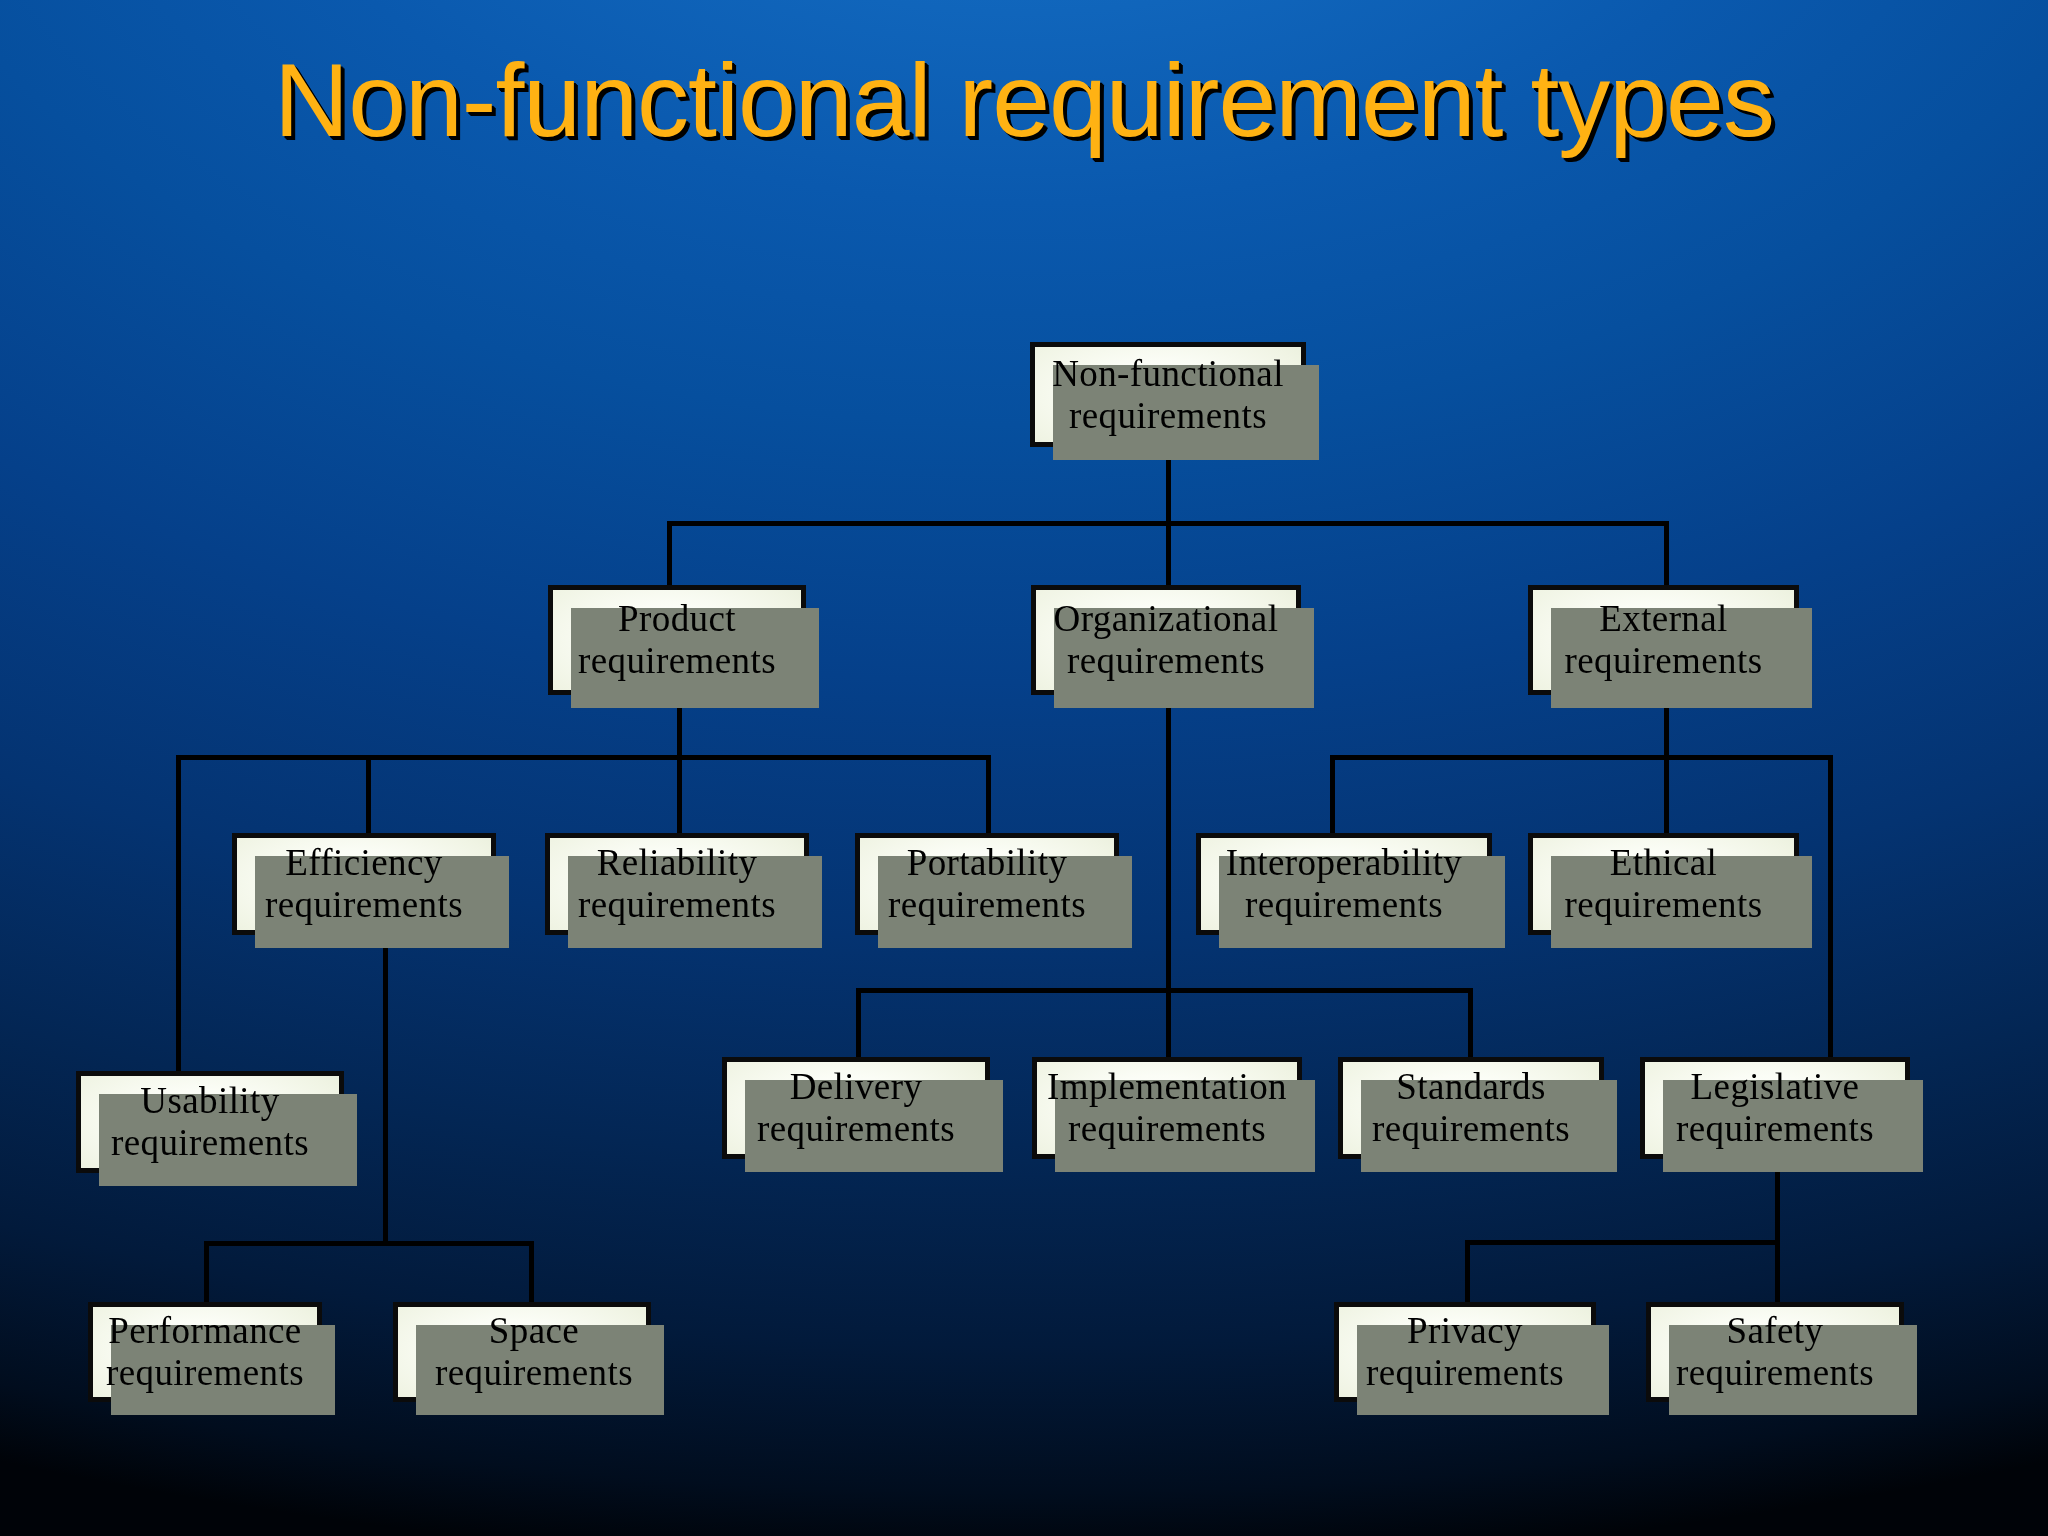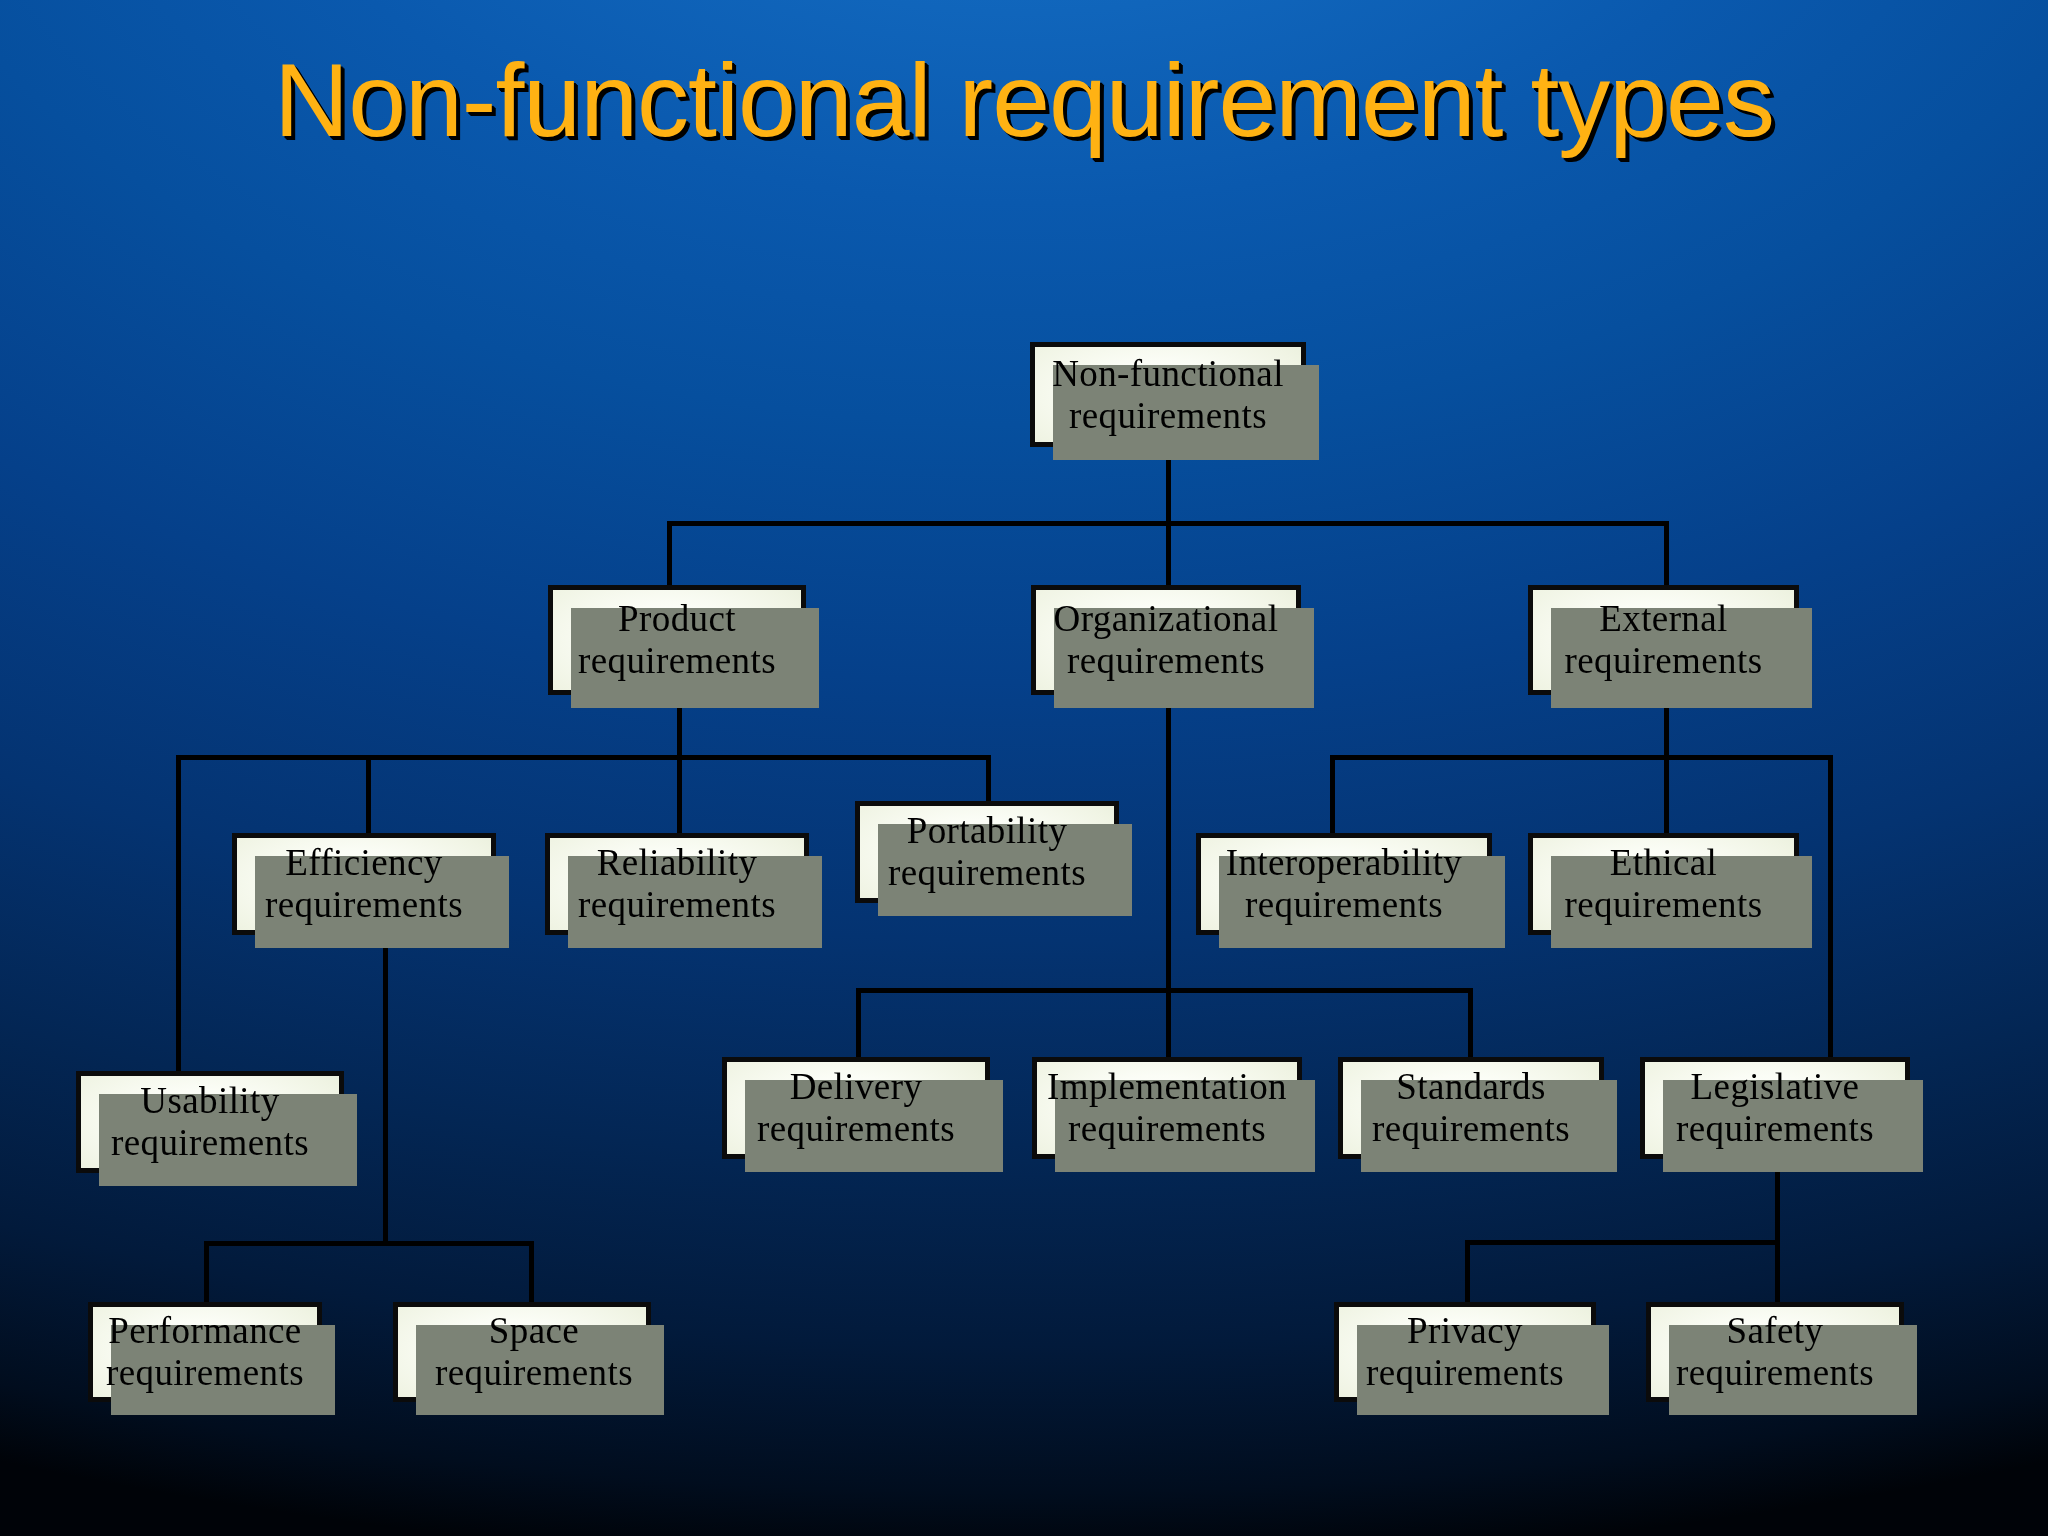--- a/index.html
+++ b/index.html
@@ -157,21 +157,21 @@
   <div class="node" style="left:232px; top:833px; width:264px; height:102px;">
     <span class="l1">Efficiency</span>
     <span class="l2">requirements</span>
   </div>
 
   <div class="node" style="left:545px; top:833px; width:264px; height:102px;">
     <span class="l1">Reliability</span>
     <span class="l2">requirements</span>
   </div>
 
-  <div class="node" style="left:855px; top:801px; width:264px; height:102px;">
+  <div class="node" style="left:855px; top:833px; width:264px; height:102px;">
     <span class="l1">Portability</span>
     <span class="l2">requirements</span>
   </div>
 
   <div class="node" style="left:1196px; top:833px; width:296px; height:102px;">
     <span class="l1">Interoperability</span>
     <span class="l2">requirements</span>
   </div>
 
   <div class="node" style="left:1528px; top:833px; width:271px; height:102px;">

